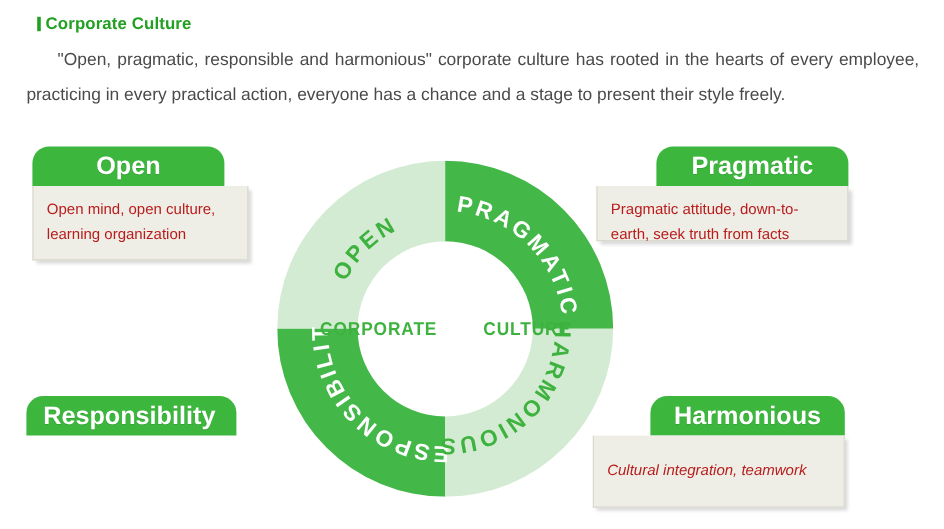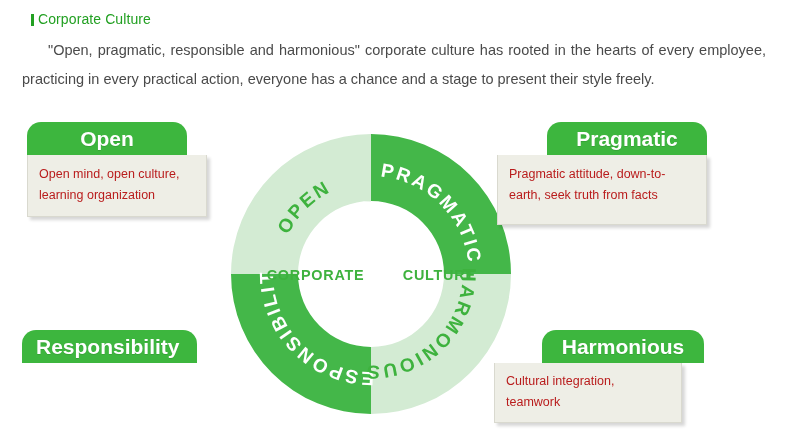--- a/index.html
+++ b/index.html
@@ -15,21 +15,21 @@
     font-family: "Liberation Sans", sans-serif;
     color: #404040;
   }
 
   
   #heading {
     position: absolute;
     left: 38px;
     top: 11px;
     font-size: 14px;
-    font-weight: normal;
+    font-weight: bold;
     color: #22a022;
     letter-spacing: 0.1px;
   }
   #heading-marker {
     position: absolute;
     left: 31px;
     top: 14px;
     width: 3px;
     height: 12px;
     background: #22a022;
@@ -120,35 +120,35 @@
   
   #card-open { left: 27px; top: 122px; }
   #card-open .card-header { width: 160px; text-align: center; border-radius: 14px 14px 0 0; }
   #card-open .card-body   { width: 180px; height: 62px; }
 
   
   #card-pragmatic { left: 497px; top: 122px; }
   #card-pragmatic .card-header {
     width: 160px; margin-left: 50px; text-align: center; border-radius: 14px 14px 0 0;
   }
-  #card-pragmatic .card-body { width: 210px; height: 70px; }
+  #card-pragmatic .card-body { width: 210px; height: 46px; }
 
   
   #card-responsibility { left: 22px; top: 330px; }
   #card-responsibility .card-header {
     width: 175px; text-align: left; border-radius: 14px 14px 0 0;
   }
   #card-responsibility .card-body { width: 200px; margin-left: 12px; height: 62px; }
 
   
   #card-harmonious { left: 494px; top: 330px; }
   #card-harmonious .card-header {
     width: 162px; margin-left: 48px; text-align: center; border-radius: 14px 14px 0 0;
   }
-  #card-harmonious .card-body { width: 188px; height: 60px; display: flex; align-items: center; }
+  #card-harmonious .card-body { width: 210px; height: 60px; display: flex; align-items: center; font-style: italic; }
 </style>
 </head>
 <body>
 
 <div id="heading-marker"></div>
 <div id="heading">Corporate Culture</div>
 
 <div id="paragraph">"Open, pragmatic, responsible and harmonious" corporate culture has rooted in the hearts of every employee, practicing in every practical action, everyone has a chance and a stage to present their style freely.</div>
 
 <div id="donut-wrap">

